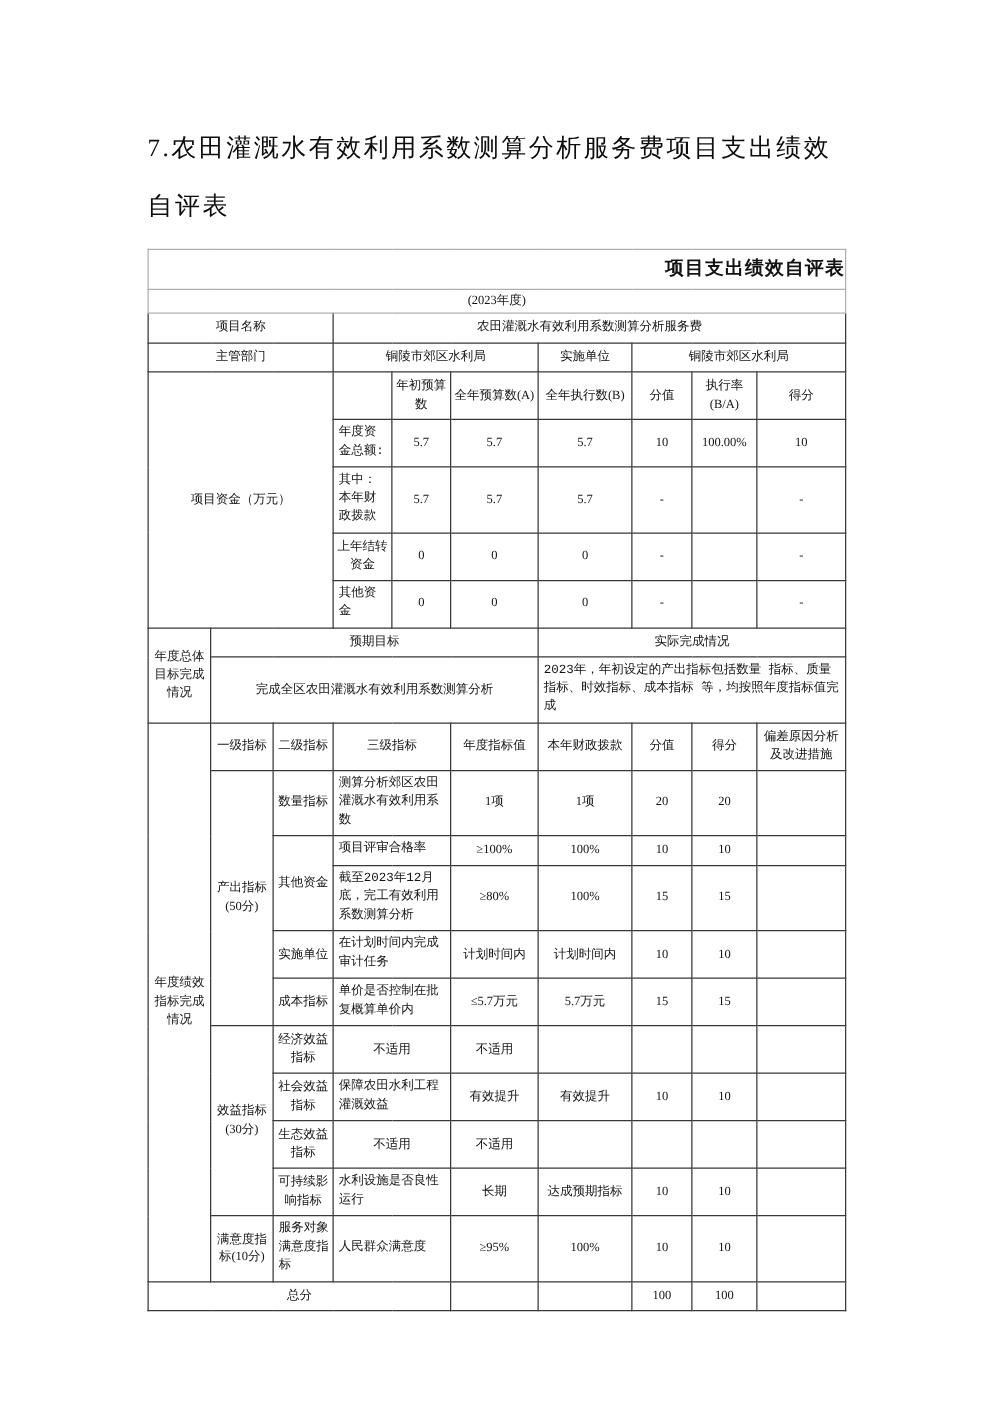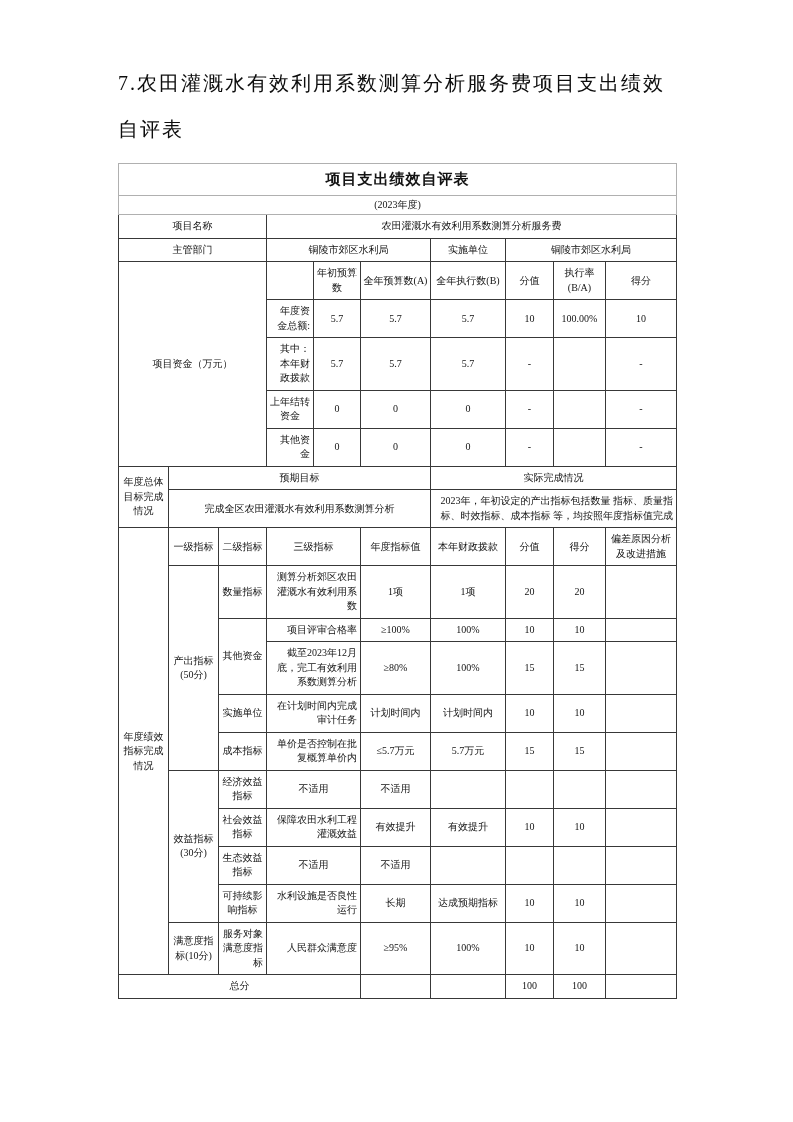--- a/index.html
+++ b/index.html
@@ -1,40 +1,40 @@
 <!DOCTYPE html>
 <html><head>
 <meta charset="utf-8">
 <style>
   html,body{margin:0;padding:0;}
   body{
     width:793px;height:1122px;background:#ffffff;color:#131313;
     font-family:"Liberation Serif","DejaVu Serif",serif;
     overflow:hidden;
   }
-  .page{padding:60px 117px 0 118px;}
+  .page{padding:96px 117px 0 118px;}
   .heading{
     font-size:20px;font-weight:normal;letter-spacing:2px;
     line-height:2.3;margin:0 0 11px 0;width:560px;color:#0d0d0d;
   }
   table.selfeval{
     border-collapse:collapse;width:558px;table-layout:fixed;
     border:1px solid #8a8a8a;
   }
   td{
     font-size:10px;line-height:1.45;padding:4px 2px;
     text-align:center;vertical-align:middle;
     overflow-wrap:break-word;
   }
   thead td{border:1px solid #b0b0b0;}
   tbody td{border:1px solid #383838;}
-  td.t-title{font-size:15px;font-weight:bold;letter-spacing:1px;padding:5px 0 4px 0;}
+  td.t-title{font-size:15px;font-weight:bold;letter-spacing:1px;padding:5px 0 4px 0;text-align:right;}
   td.t-sub{font-size:10px;padding:2px 0;margin-top:10px;}
   tbody tr:first-child td{border-top:1.5px solid #2c2c2c;}
-  td.al{text-align:right;padding-left:4px;padding-right:3px;}
+  td.al{text-align:left;padding-left:4px;padding-right:3px;font-family:Liberation Mono, monospace;}
 </style>
 </head>
 <body>
 
 <div class="page">
   <p class="heading">7.农田灌溉水有效利用系数测算分析服务费项目支出绩效自评表</p>
 
   <table class="selfeval">
     <colgroup>
       <col style="width:50px">

